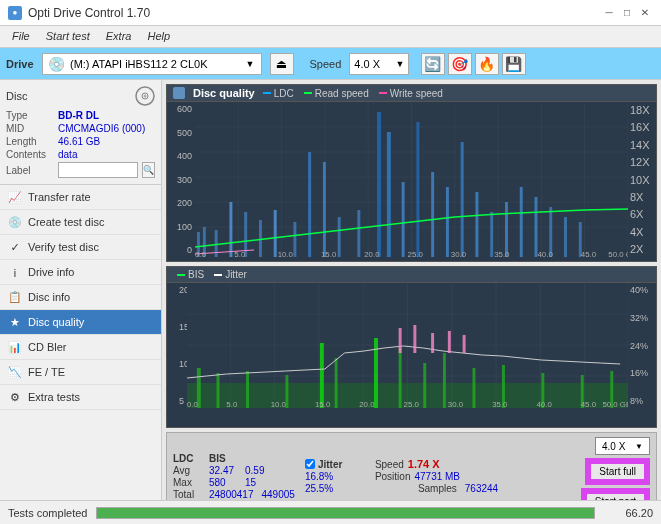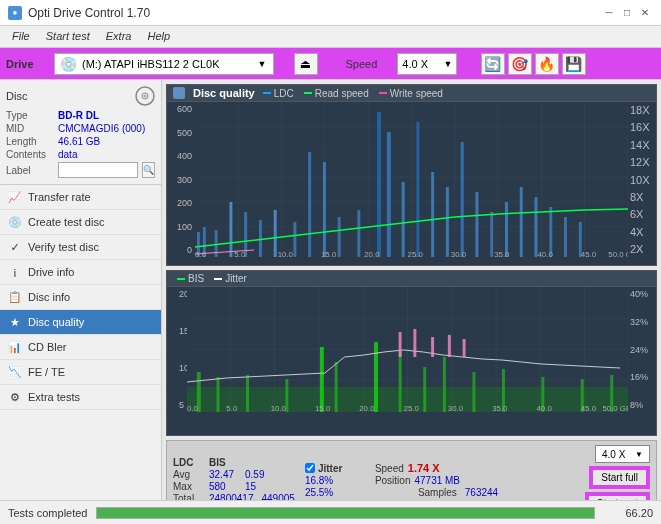--- a/index.html
+++ b/index.html
@@ -11,21 +11,21 @@
     .titlebar-icon { width: 14px; height: 14px; background: #4a90d9; border-radius: 2px; display: flex; align-items: center; justify-content: center; color: white; font-size: 8px; }
     .titlebar-title { font-size: 12px; color: #333; }
     .titlebar-controls { display: flex; gap: 2px; }
     .titlebar-btn { width: 16px; height: 16px; display: flex; align-items: center; justify-content: center; font-size: 10px; cursor: pointer; color: #555; border: none; background: transparent; }
 
     
     .menubar { background: #f0f0f0; display: flex; gap: 0; padding: 2px 4px; border-bottom: 1px solid #ccc; height: 22px; }
     .menubar-item { padding: 2px 8px; cursor: pointer; font-size: 11px; color: #333; font-style: italic; }
 
     
-    .drivetoolbar { background: #d946ef; display: flex; align-items: center; padding: 4px 6px; border-bottom: 1px solid #ccc; height: 32px; gap: 20px; }
+    .drivetoolbar { background: #7dd3fc; display: flex; align-items: center; padding: 4px 6px; border-bottom: 1px solid #ccc; height: 32px; gap: 8px; }
     .drive-label { font-size: 11px; font-weight: bold; color: #333; }
     .drive-select { display: flex; align-items: center; gap: 4px; border: 1px solid #aaa; background: white; padding: 2px 6px; font-size: 11px; min-width: 220px; height: 22px; }
     .drive-icon-btn { width: 24px; height: 22px; border: 1px solid #aaa; background: #f5f5f5; display: flex; align-items: center; justify-content: center; cursor: pointer; font-size: 12px; }
     .speed-label { font-size: 11px; color: #333; margin-left: 8px; }
     .speed-select { border: 1px solid #aaa; background: white; padding: 2px 4px; font-size: 11px; height: 22px; display: flex; align-items: center; gap: 4px; min-width: 60px; }
     .toolbar-icon-group { display: flex; gap: 3px; margin-left: 4px; }
 
     
     .main { display: flex; height: calc(524px - 26px - 22px - 32px); }
 
@@ -65,21 +65,21 @@
     .chart-header { background: #3a4a5a; padding: 2px 6px; display: flex; align-items: center; gap: 8px; border-bottom: 1px solid #555; }
     .chart-icon { width: 12px; height: 12px; background: #6090c0; border-radius: 2px; }
     .chart-title { color: white; font-size: 11px; font-weight: bold; }
     .legend { display: flex; gap: 10px; align-items: center; }
     .legend-item { display: flex; align-items: center; gap: 3px; font-size: 10px; color: #ccc; }
     .legend-dot { width: 8px; height: 2px; }
 
     .chart-area { position: relative; height: 170px; overflow: hidden; }
     .chart-area svg { position: absolute; top: 0; left: 0; }
 
-    .btn-start { background: #e8e8e8; border: 4px solid #d946ef; padding: 2px 8px; font-size: 10px; cursor: pointer; white-space: nowrap; }
+    .btn-start { background: #e8e8e8; border: 6px solid #d946ef; padding: 2px 8px; font-size: 10px; cursor: pointer; white-space: nowrap; }
   </style>
 </head>
 <body>
 
 <div class="titlebar">
   <div class="titlebar-left">
     <div class="titlebar-icon">●</div>
     <span class="titlebar-title">Opti Drive Control 1.70</span>
   </div>
   <div class="titlebar-controls">

